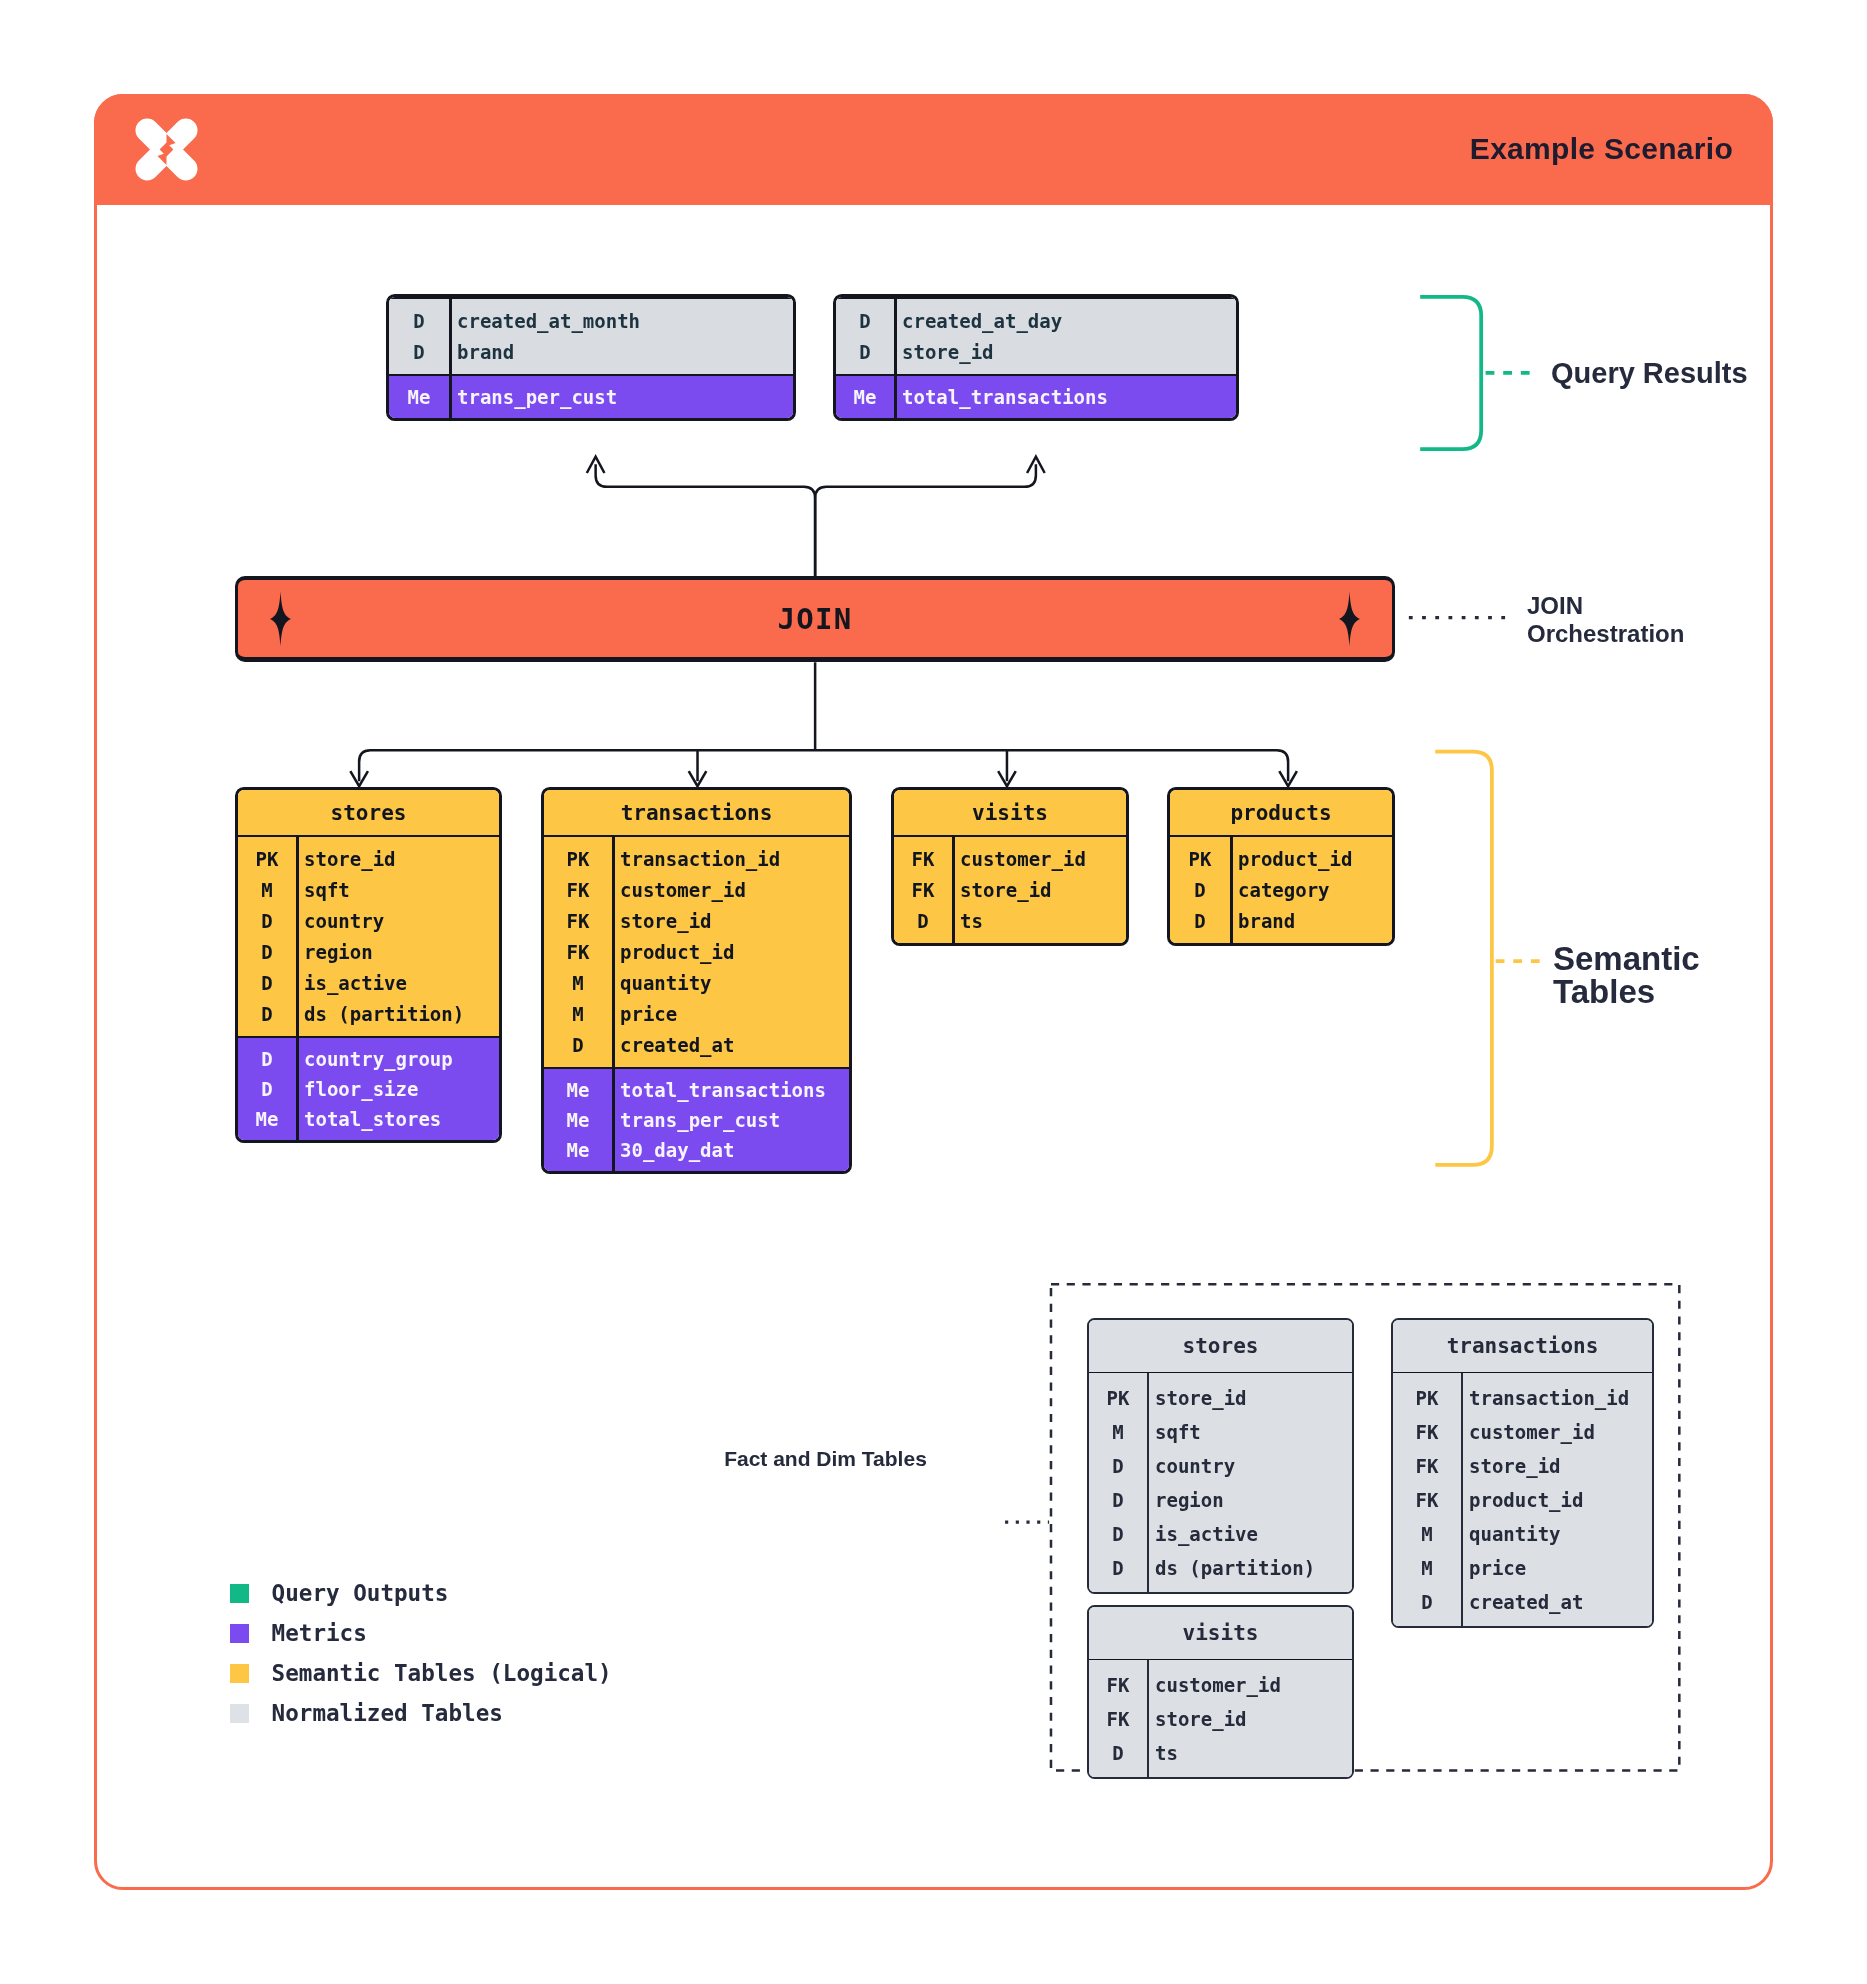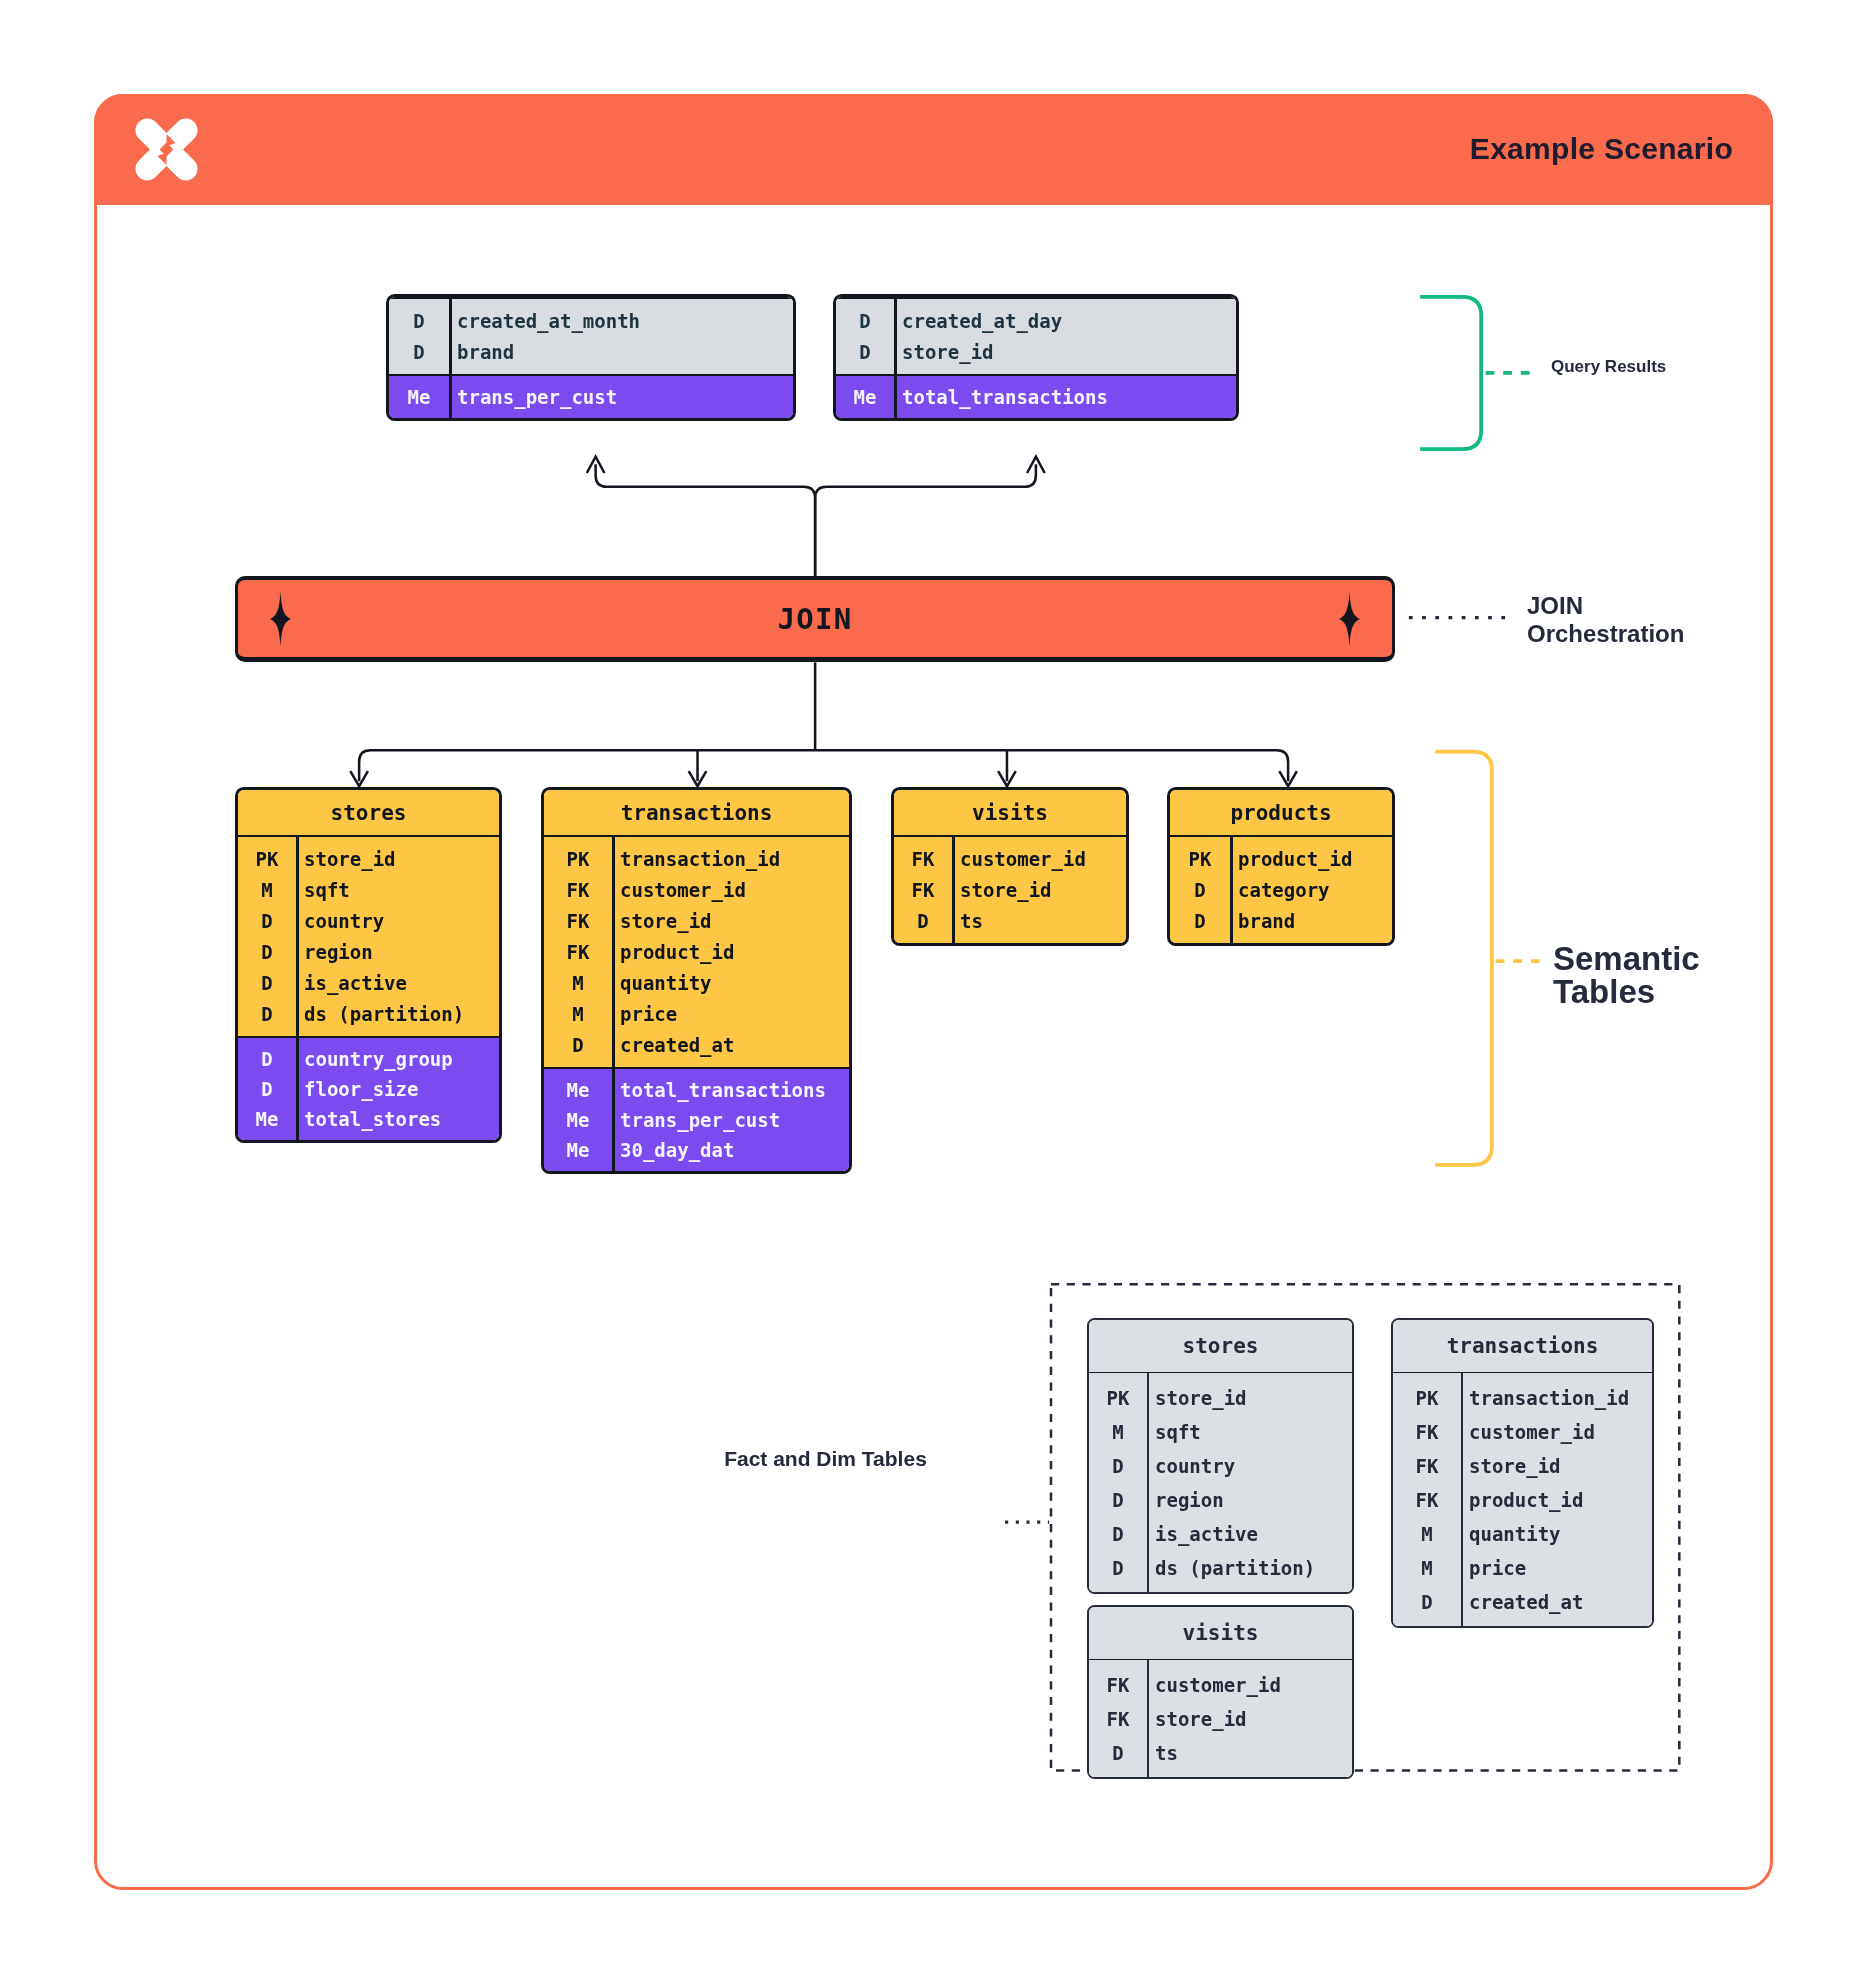--- a/index.html
+++ b/index.html
@@ -51,21 +51,21 @@
     position:absolute; z-index:2; left:235px; top:576px; width:1160px; height:86px;
     background:#FA6A4C; border:3.1px solid #14161F; border-top-width:4.4px; border-bottom-width:5.7px;
     border-radius:10px; display:flex; align-items:center; justify-content:center;
     font-weight:bold; font-size:29px; letter-spacing:1.3px; color:#14161F;
   }
   .join-diamond { position:absolute; top:50%; transform:translateY(-50%); width:25px; height:58px; }
   #join-diamond-left  { left:30px; }
   #join-diamond-right { right:30px; }
   
   .annot { position:absolute; z-index:2; font-family:"Liberation Sans", sans-serif; font-weight:bold; color:#252A3D; }
-  #annot-query    { left:1551px; top:357px;  font-size:17px; }
+  #annot-query    { left:1551px; top:357px;  font-size:29px; }
   #annot-join     { left:1527px; top:592px;  font-size:24px; line-height:28px; }
   #annot-semantic { left:1553px; top:932px; font-size:33px; line-height:33px;margin-top:10px; }
   #annot-factdim  { left:654px; top:1447px; width:343px; text-align:center; font-size:21px; }
   
   #legend { position:absolute; z-index:2; left:230px; top:1580px; }
   .legend-item { display:flex; align-items:center; margin-bottom:14px; }
   .legend-swatch { width:19px; height:19px; flex:none; }
   .legend-label { margin-left:22.6px; font-weight:bold; font-size:22.6px; color:#252A3D; white-space:nowrap; }
 </style>
 </head>
@@ -387,15 +387,33 @@
   <div class="annot" id="annot-join">
     <div>JOIN</div>
     <div>Orchestration</div>
   </div>
   <div class="annot" id="annot-semantic">
     <div>Semantic</div>
     <div>Tables</div>
   </div>
   <div class="annot" id="annot-factdim">Fact and Dim Tables</div>
 
+  <div id="legend">
+    <div class="legend-item">
+      <span class="legend-swatch" style="background-color: rgb(18, 184, 134);"></span>
+      <span class="legend-label">Query Outputs</span>
+    </div>
+    <div class="legend-item">
+      <span class="legend-swatch" style="background-color: rgb(123, 75, 240);"></span>
+      <span class="legend-label">Metrics</span>
+    </div>
+    <div class="legend-item">
+      <span class="legend-swatch" style="background-color: rgb(253, 198, 68);"></span>
+      <span class="legend-label">Semantic Tables (Logical)</span>
+    </div>
+    <div class="legend-item">
+      <span class="legend-swatch" style="background-color: rgb(222, 226, 230);"></span>
+      <span class="legend-label">Normalized Tables</span>
+    </div>
+  </div>
 
 </div>
 
 
 </body></html>

